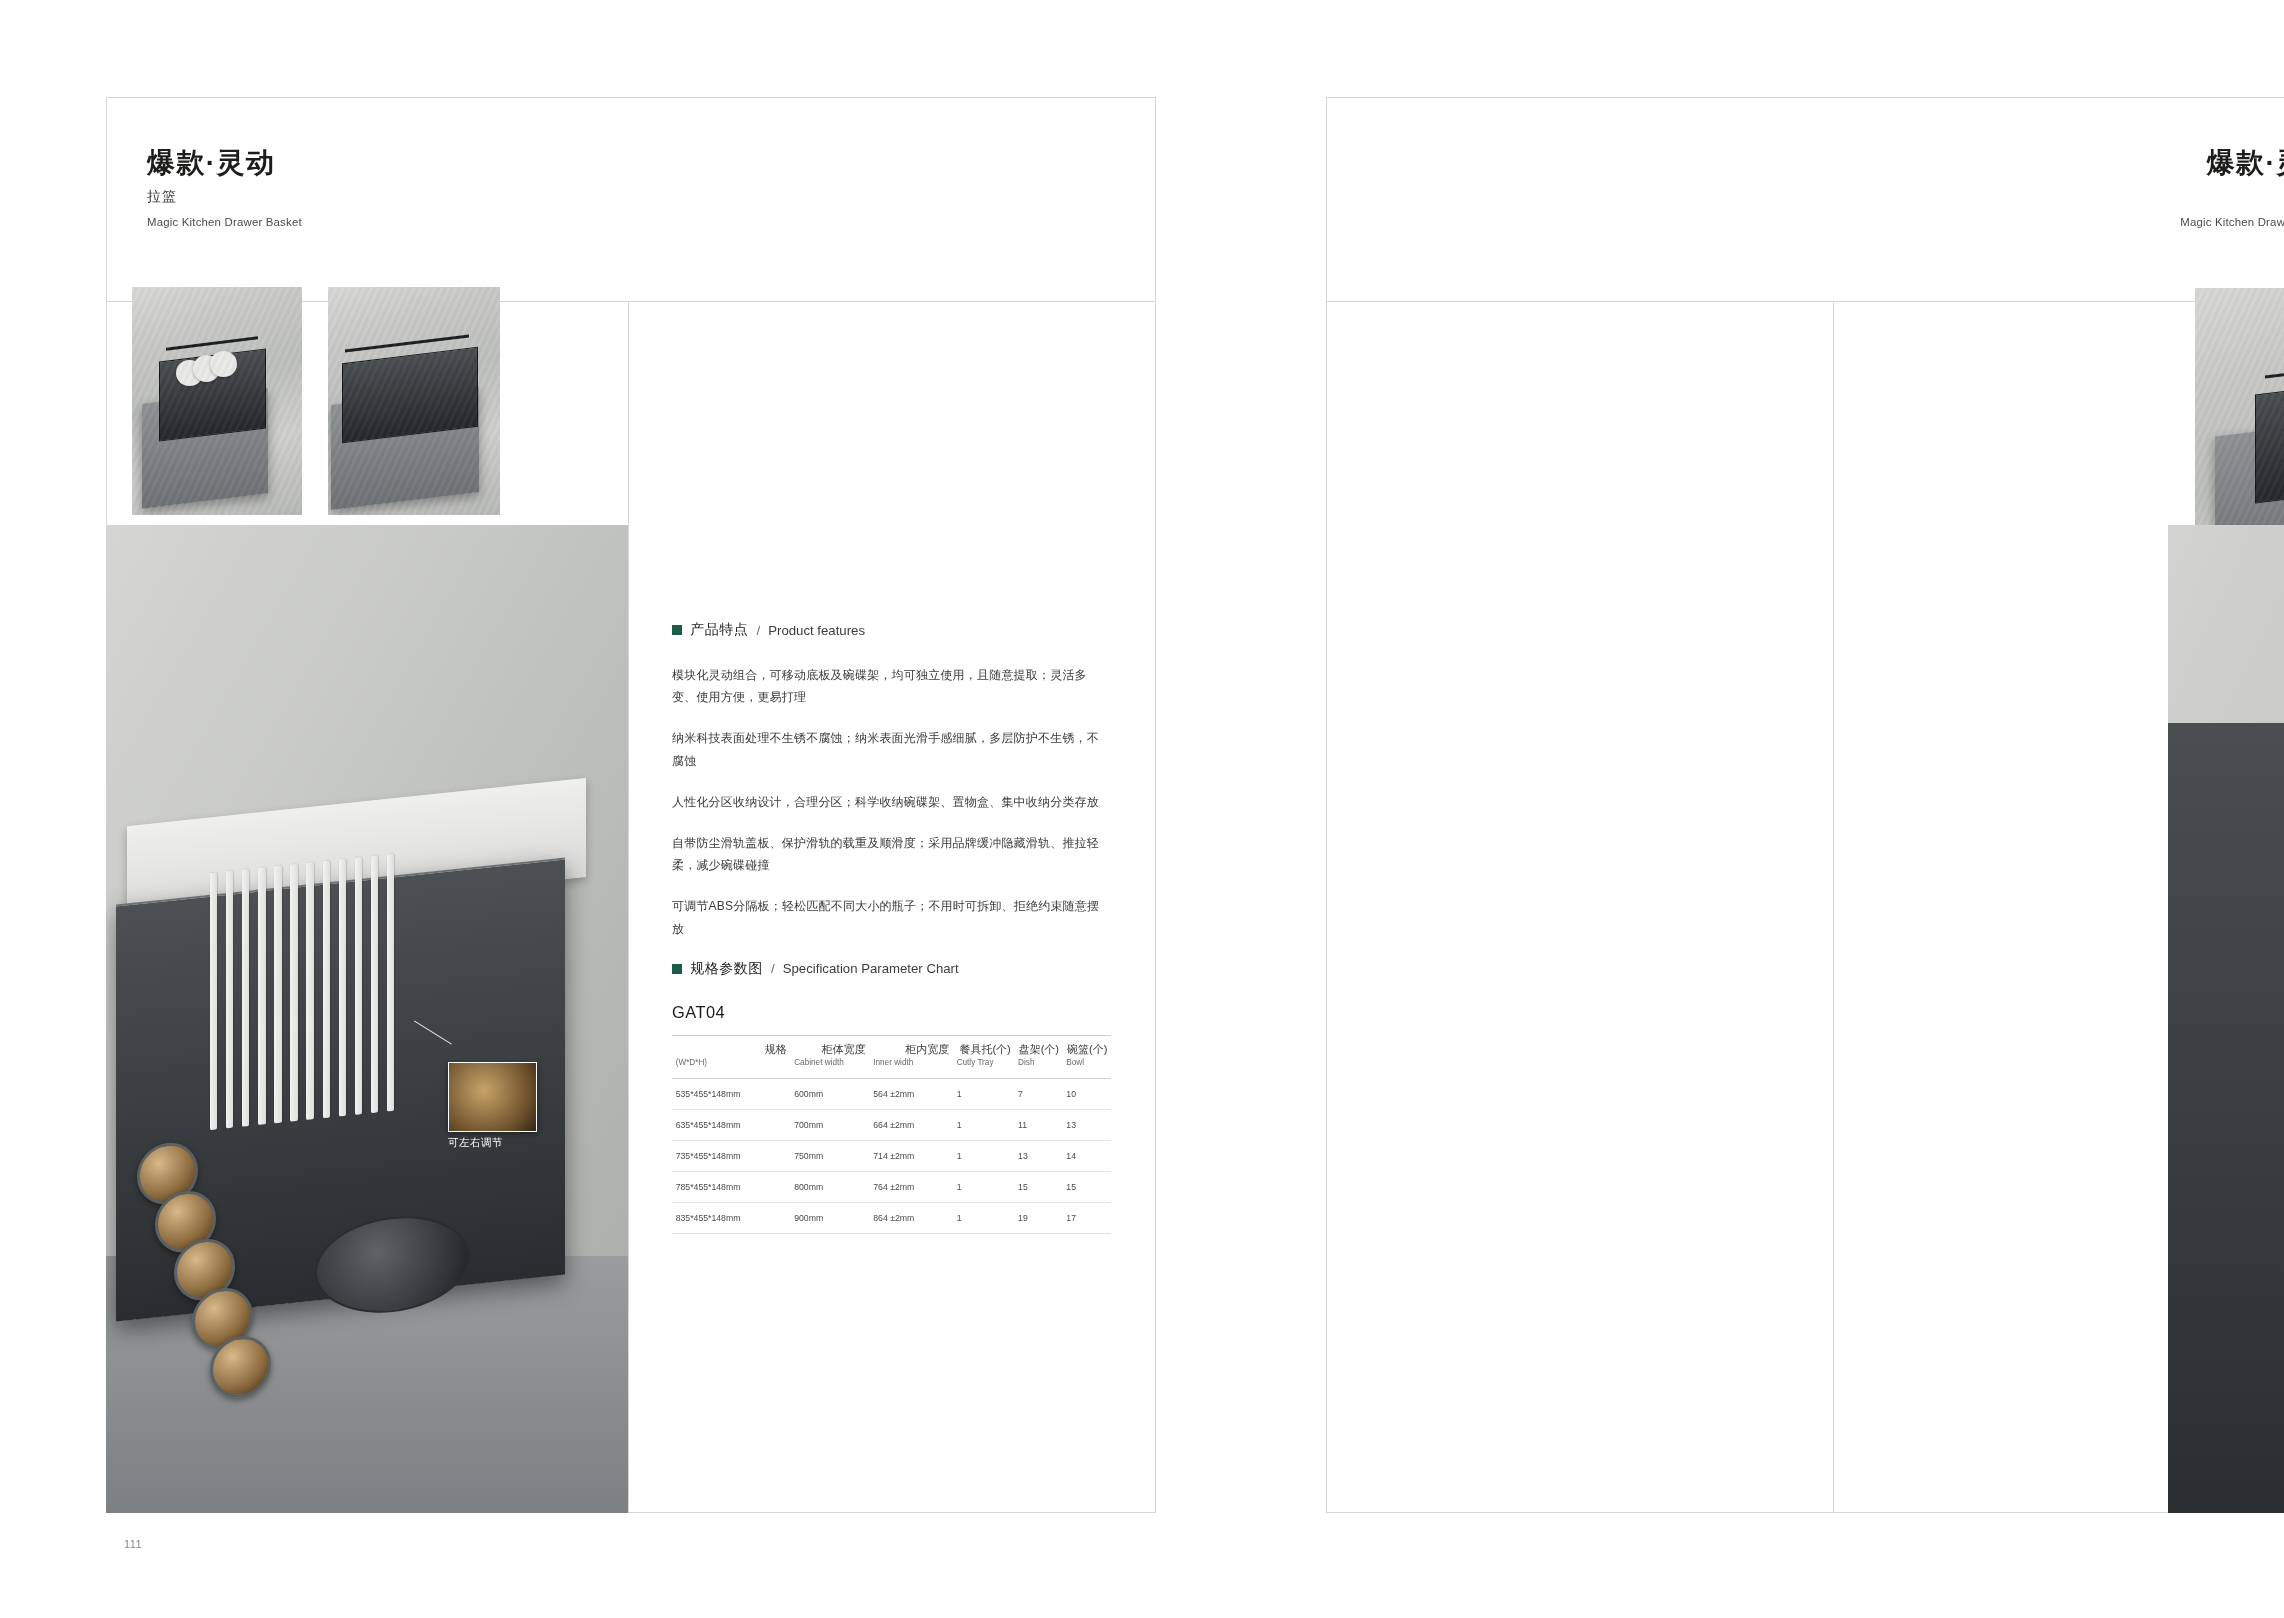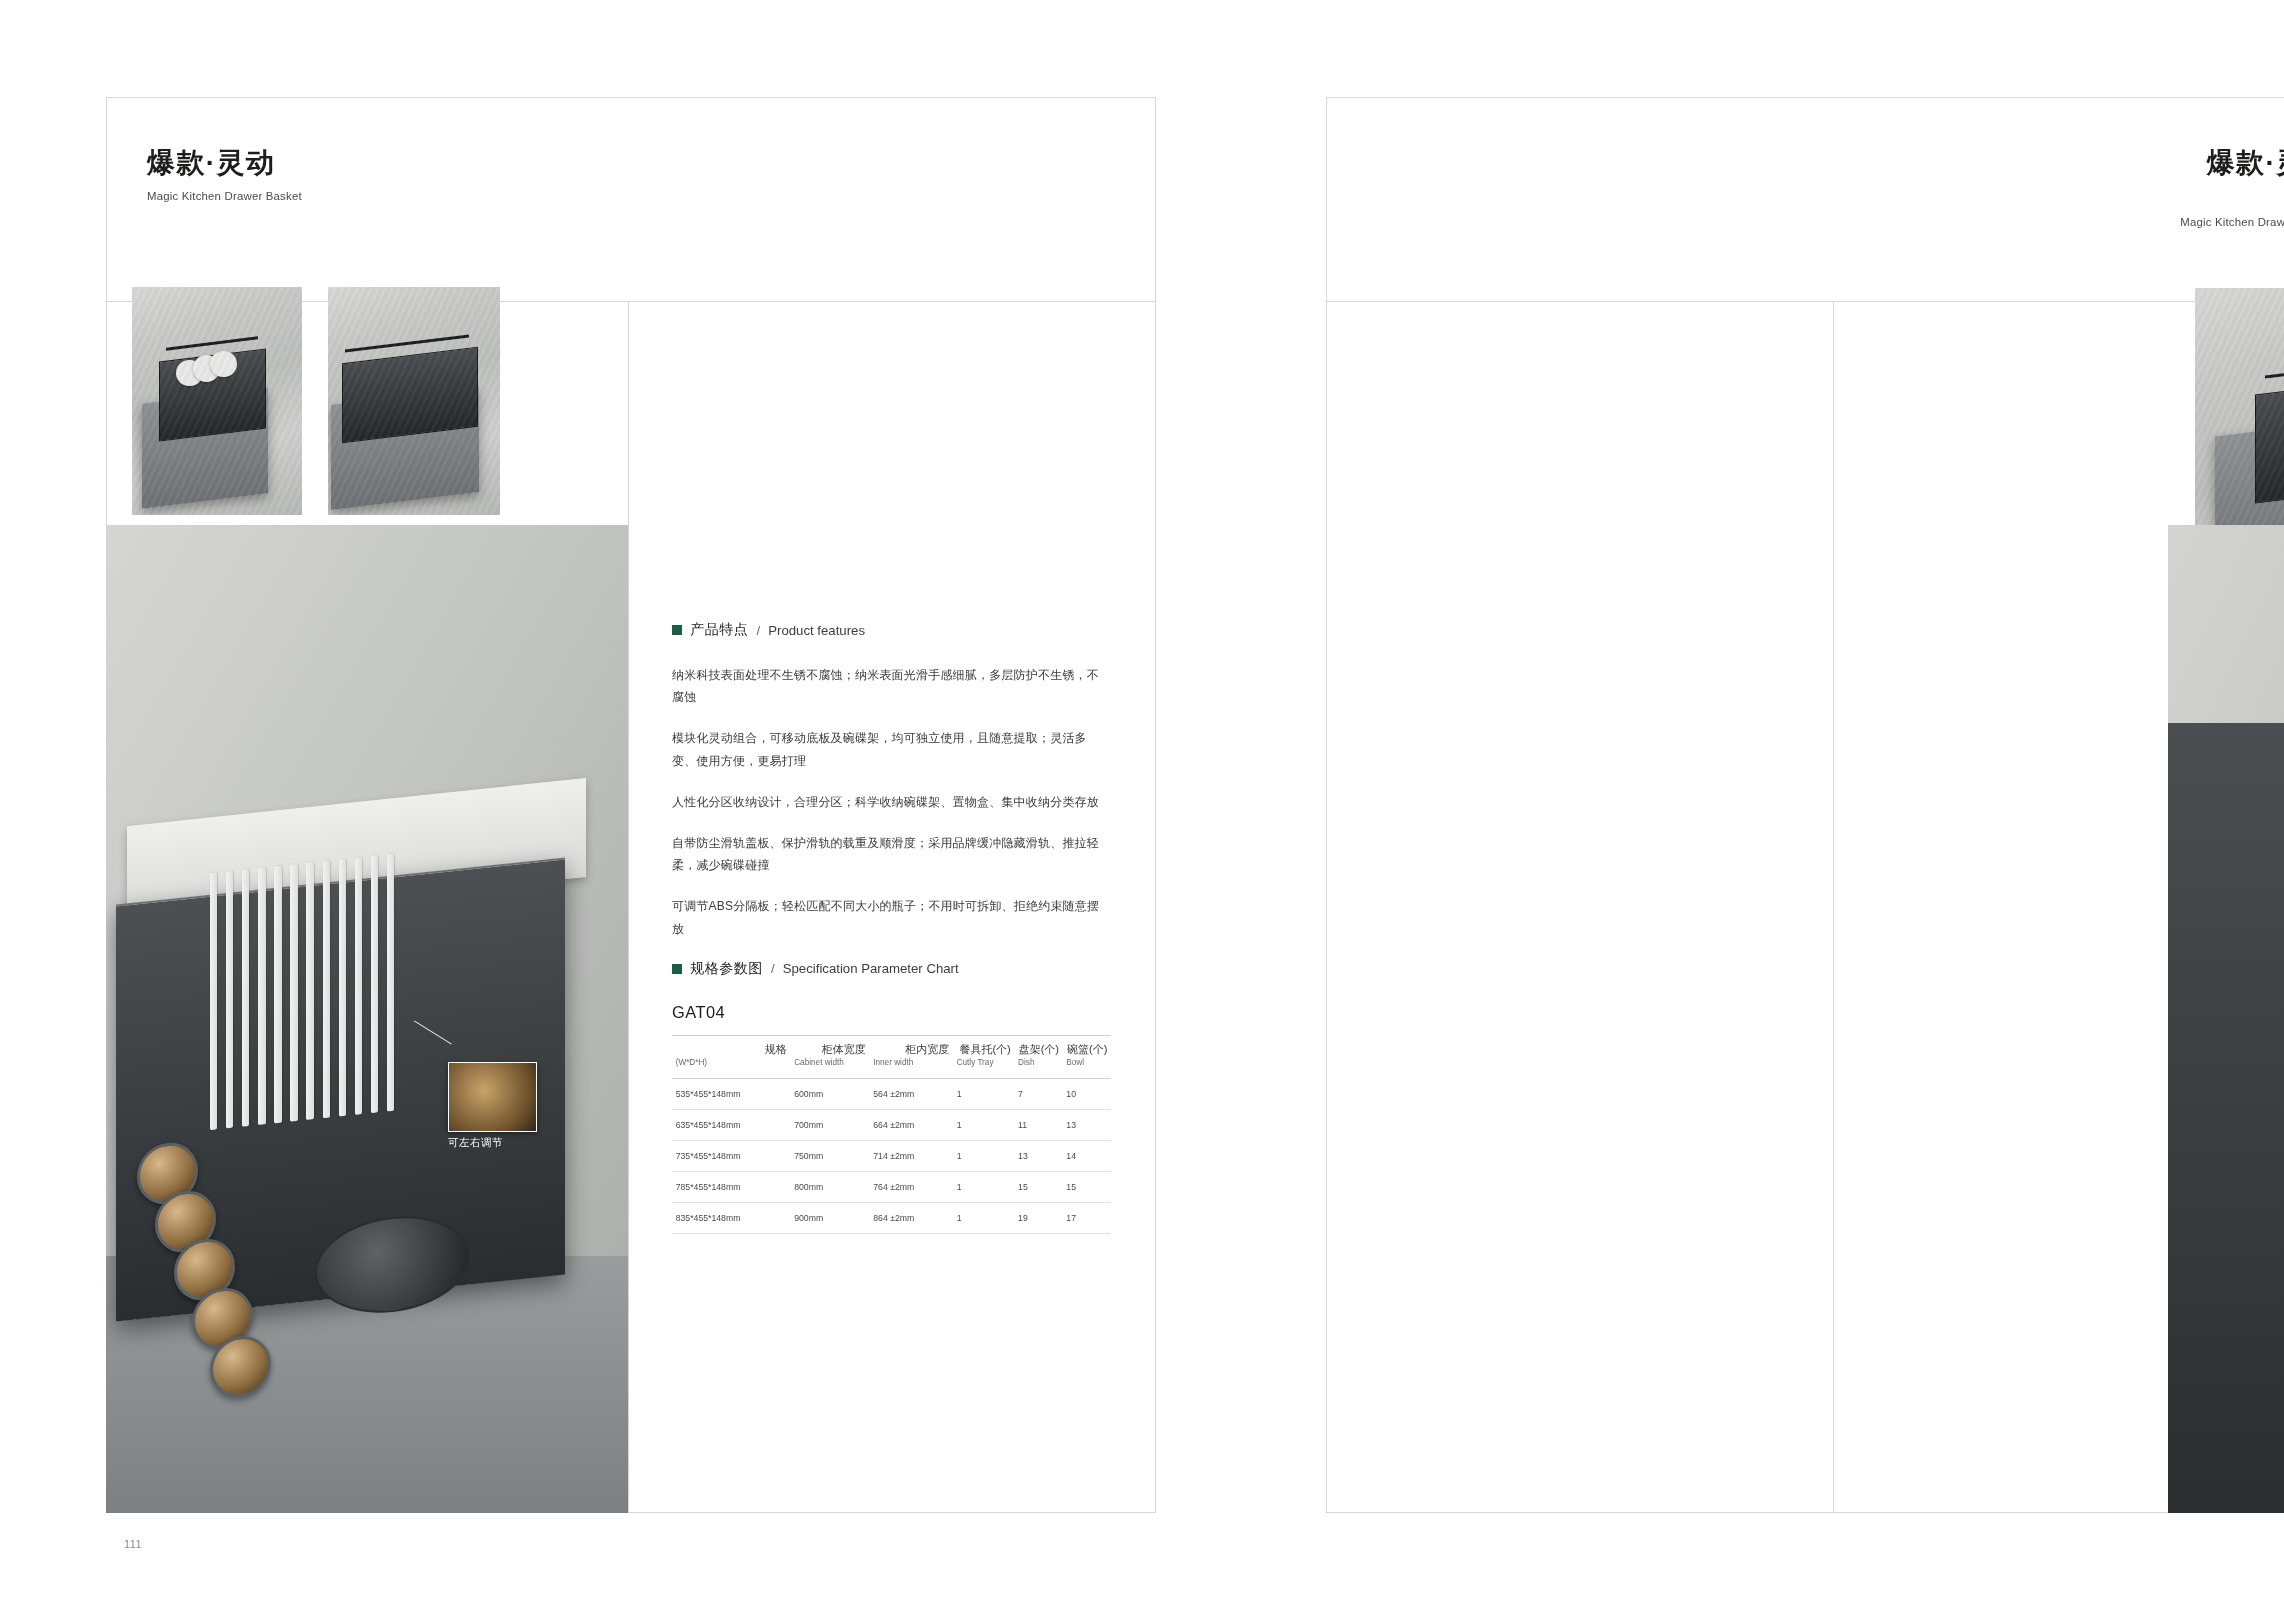--- a/index.html
+++ b/index.html
@@ -321,20 +321,21 @@
 
 <div class="spread">
 
   <div class="page page-left">
 
     <div class="frame"></div>
     <div class="vdiv"></div>
 
     <div class="header">
       <div class="h-title">爆款·灵动</div>
+      <div class="h-sub">拉篮</div>
       <div class="h-en">Magic Kitchen Drawer Basket</div>
     </div>
 
     <div class="photo thumb1 concrete thumb-scene">
       <div class="cab"></div>
       <div class="rail"></div>
       <div class="basket"></div>
       <div class="dish" style="left:26%;top:32%;width:26.5px;height:26.5px;"></div>
       <div class="dish" style="left:36%;top:30%;width:26.5px;height:26.5px;"></div>
       <div class="dish" style="left:46%;top:28%;width:26.5px;height:26.5px;"></div>
@@ -379,22 +380,22 @@
 
     <div class="col">
 
       <div class="sec-head">
         <span class="sec-sq"></span>
         <span class="sec-cn">产品特点</span>
         <span class="sec-slash">/</span>
         <span class="sec-en">Product features</span>
       </div>
 
+      <div class="feature">模块化灵动组合，可移动底板及碗碟架，均可独立使用，且随意提取；灵活多变、使用方便，更易打理</div>
       <div class="feature">纳米科技表面处理不生锈不腐蚀；纳米表面光滑手感细腻，多层防护不生锈，不腐蚀</div>
-      <div class="feature">模块化灵动组合，可移动底板及碗碟架，均可独立使用，且随意提取；灵活多变、使用方便，更易打理</div>
       <div class="feature">人性化分区收纳设计，合理分区；科学收纳碗碟架、置物盒、集中收纳分类存放</div>
       <div class="feature">自带防尘滑轨盖板、保护滑轨的载重及顺滑度；采用品牌缓冲隐藏滑轨、推拉轻柔，减少碗碟碰撞</div>
       <div class="feature">可调节ABS分隔板；轻松匹配不同大小的瓶子；不用时可拆卸、拒绝约束随意摆放</div>
 
       <div class="spec-block spec-left">
         <div class="sec-head">
           <span class="sec-sq"></span>
           <span class="sec-cn">规格参数图</span>
           <span class="sec-slash">/</span>
           <span class="sec-en">Specification Parameter Chart</span>

